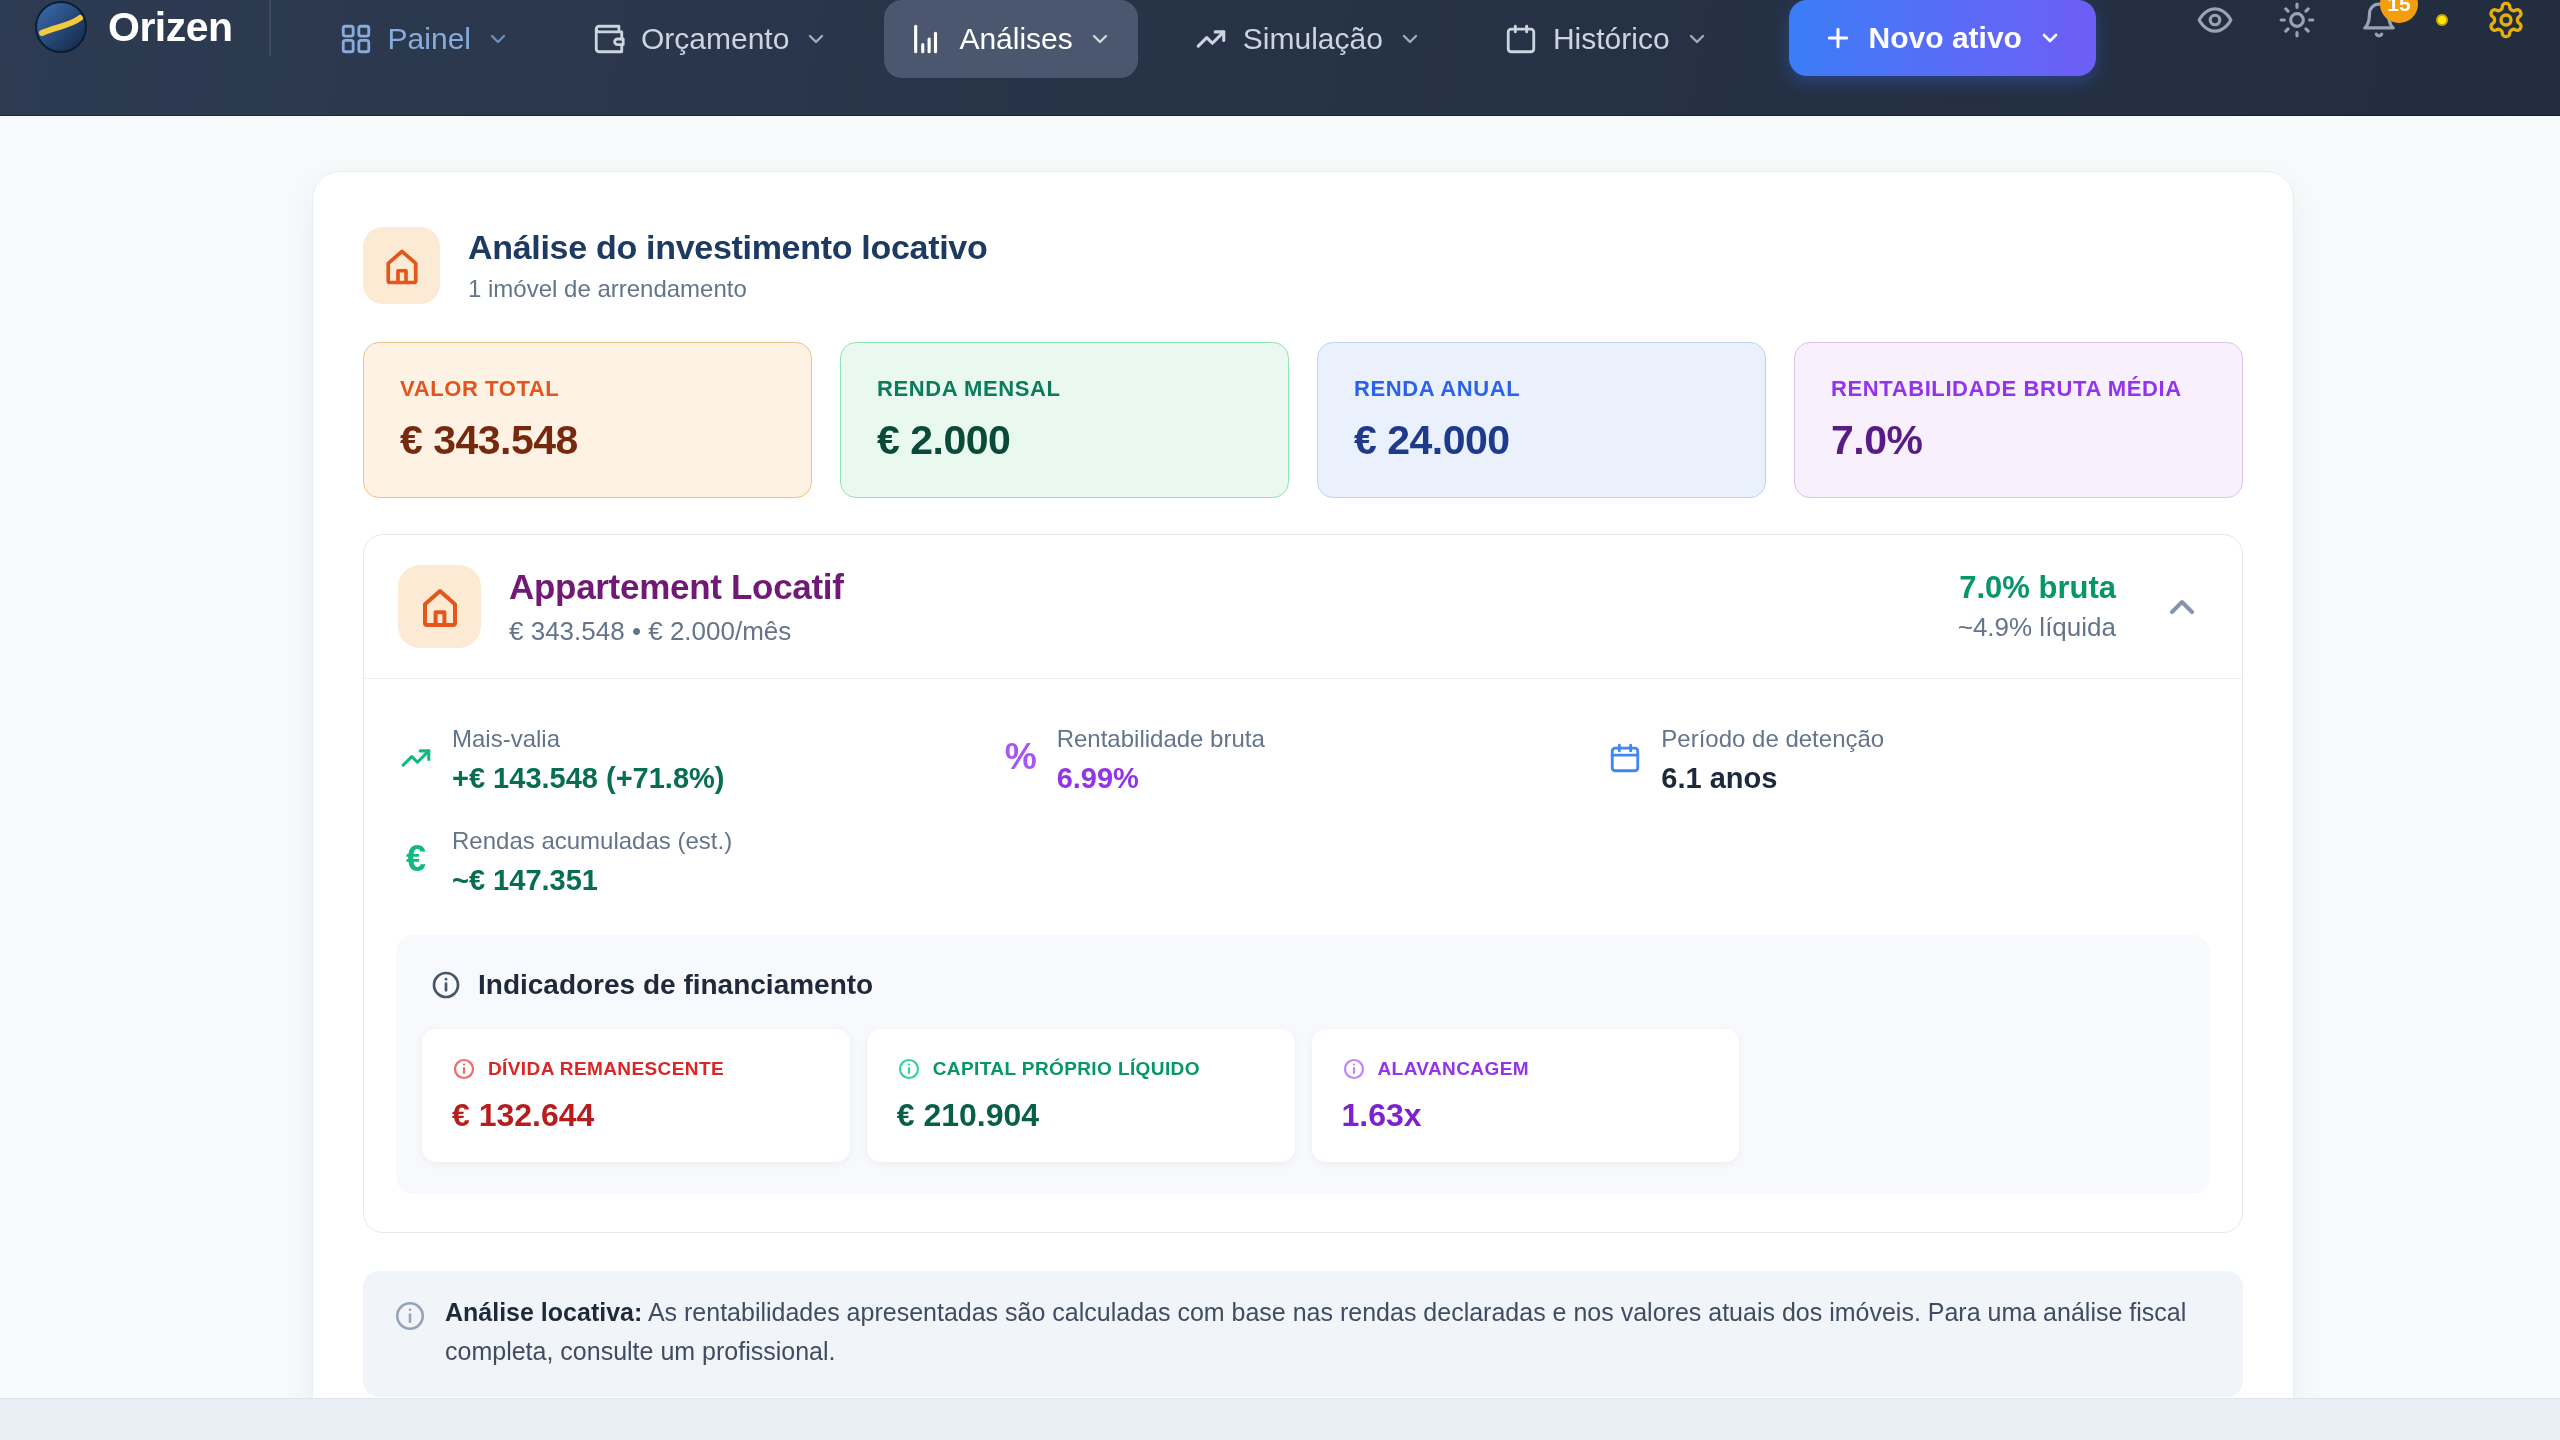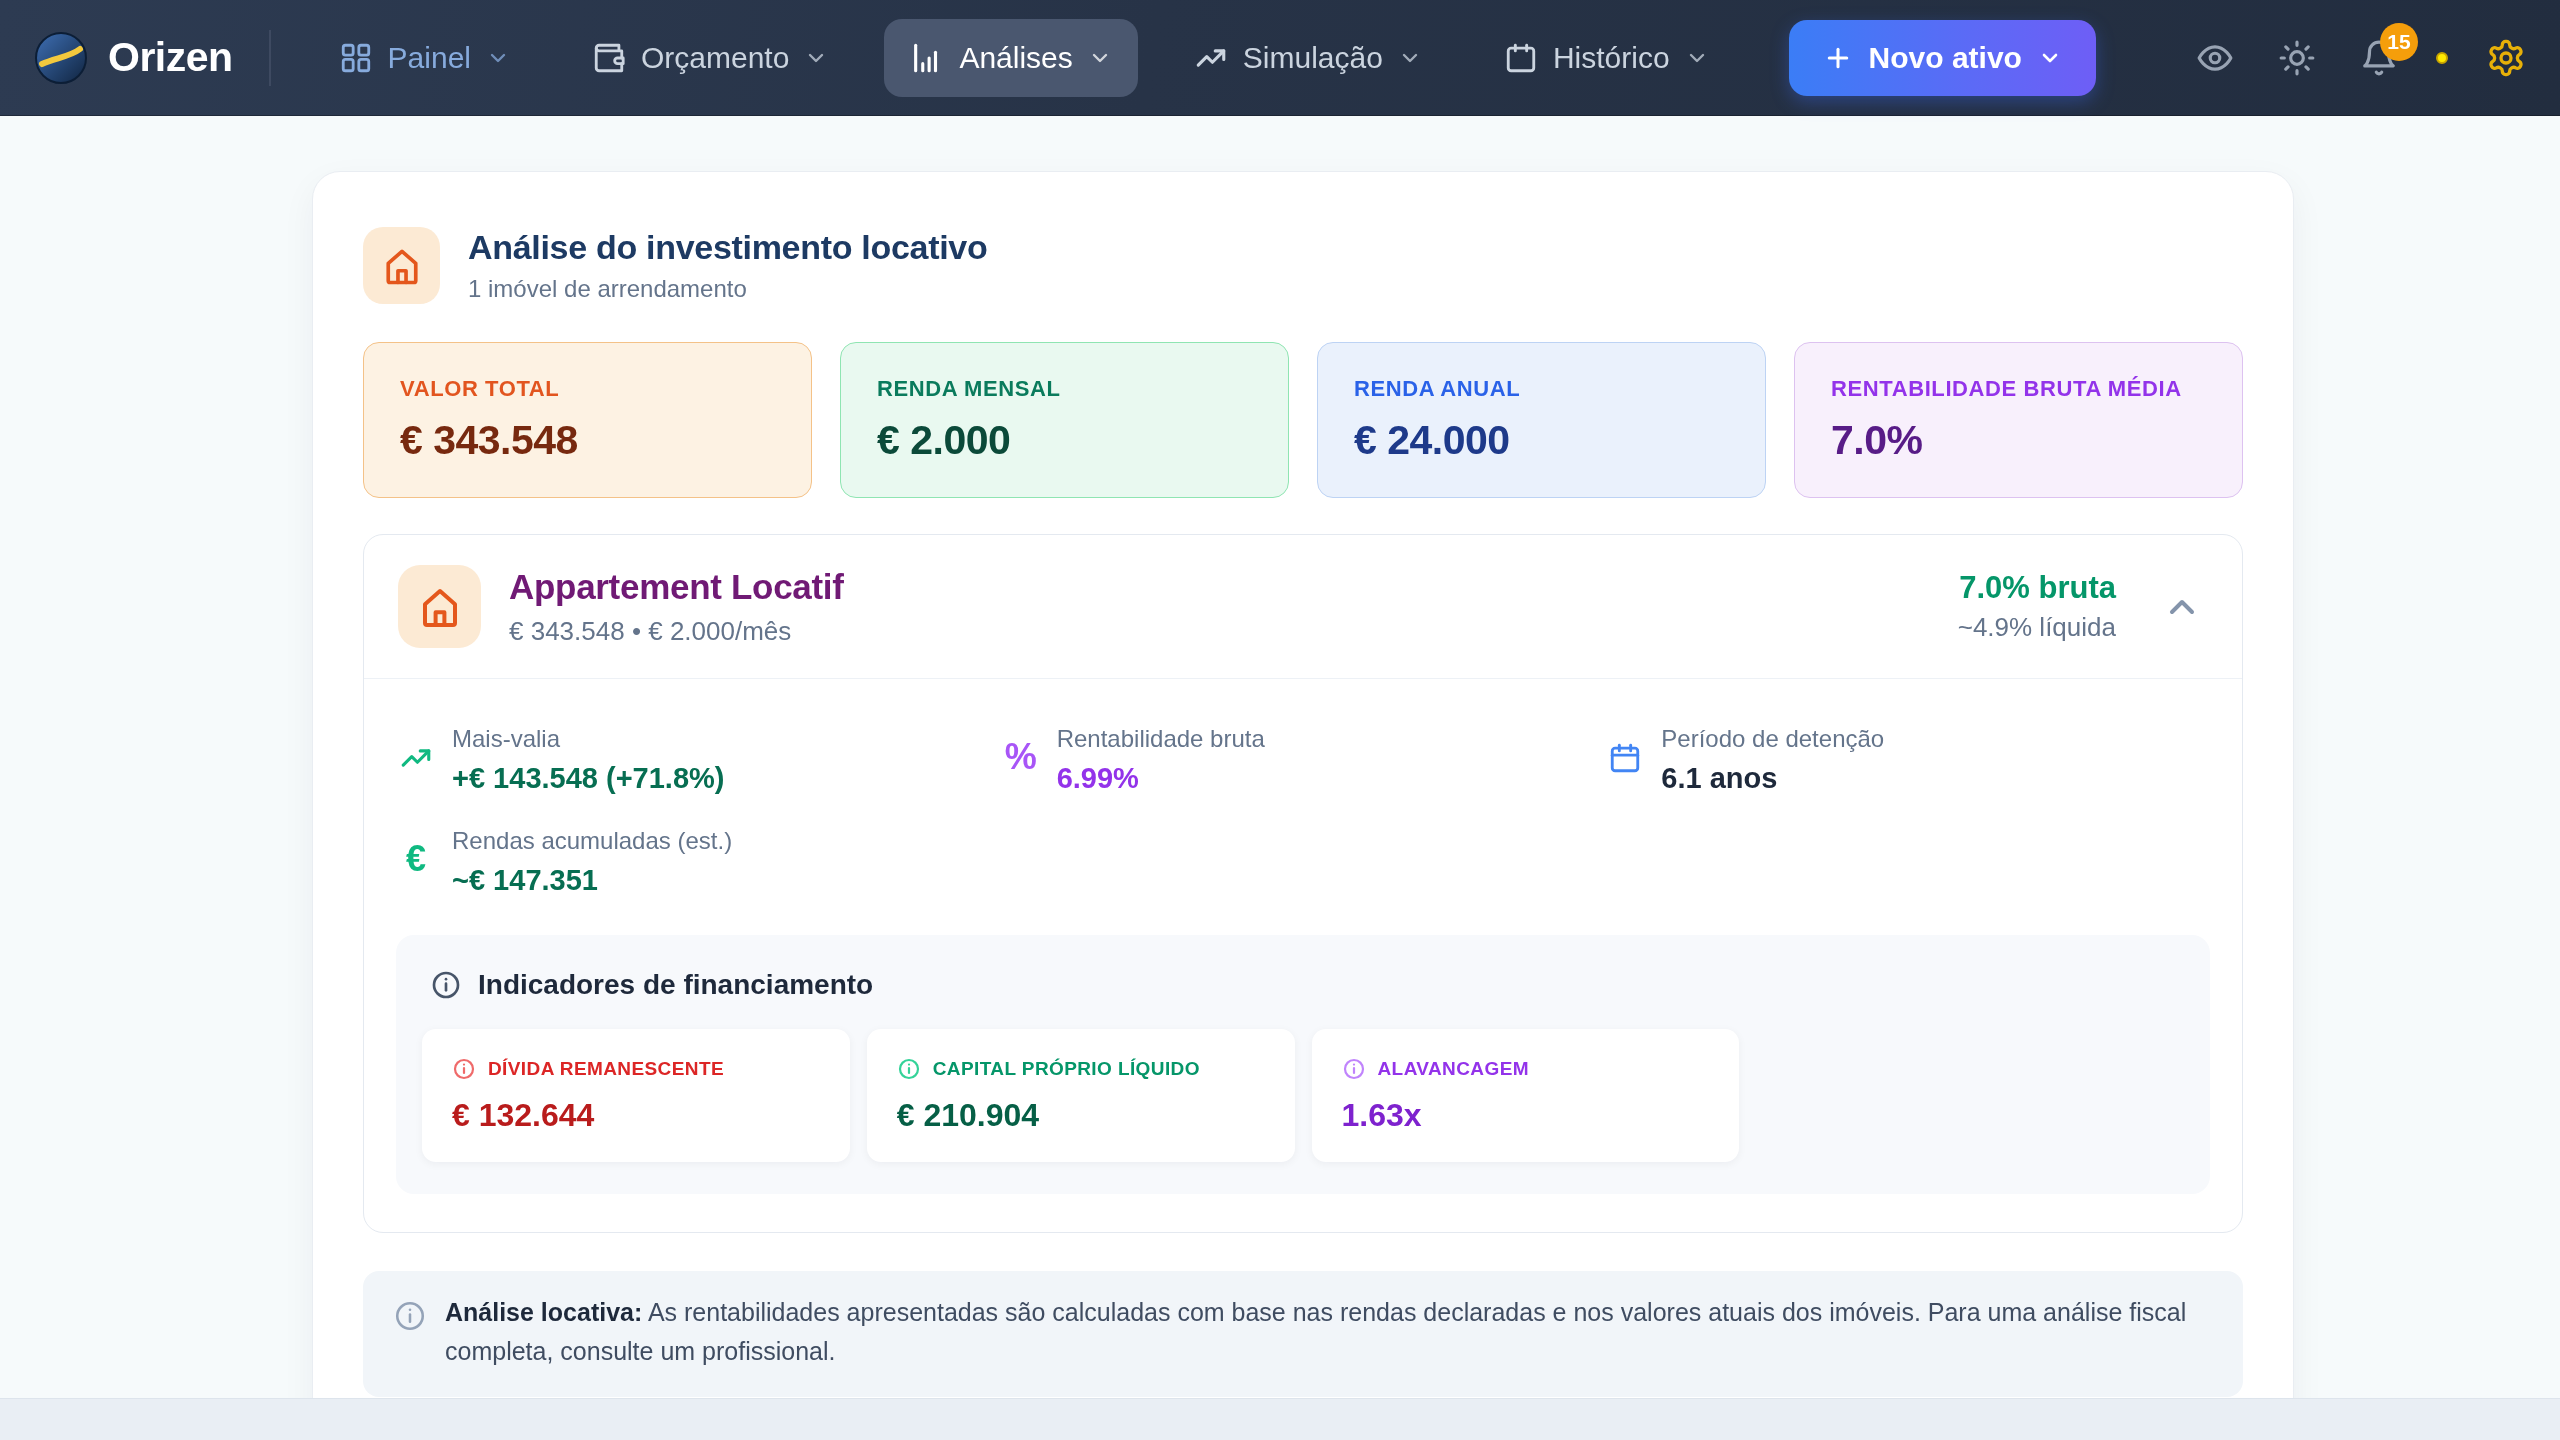--- a/index.html
+++ b/index.html
@@ -9,21 +9,21 @@
     background:#f6fafb;
     overflow:hidden;
     position:relative;
   }
   svg { display:block; }
 
   
   .navbar {
     height:116px;
     background:linear-gradient(100deg,#2d3b52 0%,#273347 45%,#222d3f 100%);
-    display:flex; align-items:center;
+    display:flex; align-items:flex-start;
     padding:0 34px;
     border-bottom:1px solid rgba(0,0,0,.28);
   }
   .brand { display:flex; align-items:center; gap:20px; cursor:pointer; }
   .brand-name { color:#fff; font-size:41px; font-weight:bold; letter-spacing:-.5px; }
   .nav-divider { width:2px; height:56px; background:#3e4a61; margin:0 42px 0 36px; }
   .nav-items { display:flex; align-items:center; gap:30px; }
   .nav-item {
     display:flex; align-items:center; gap:15px;
     background:transparent; border:none; cursor:pointer;

